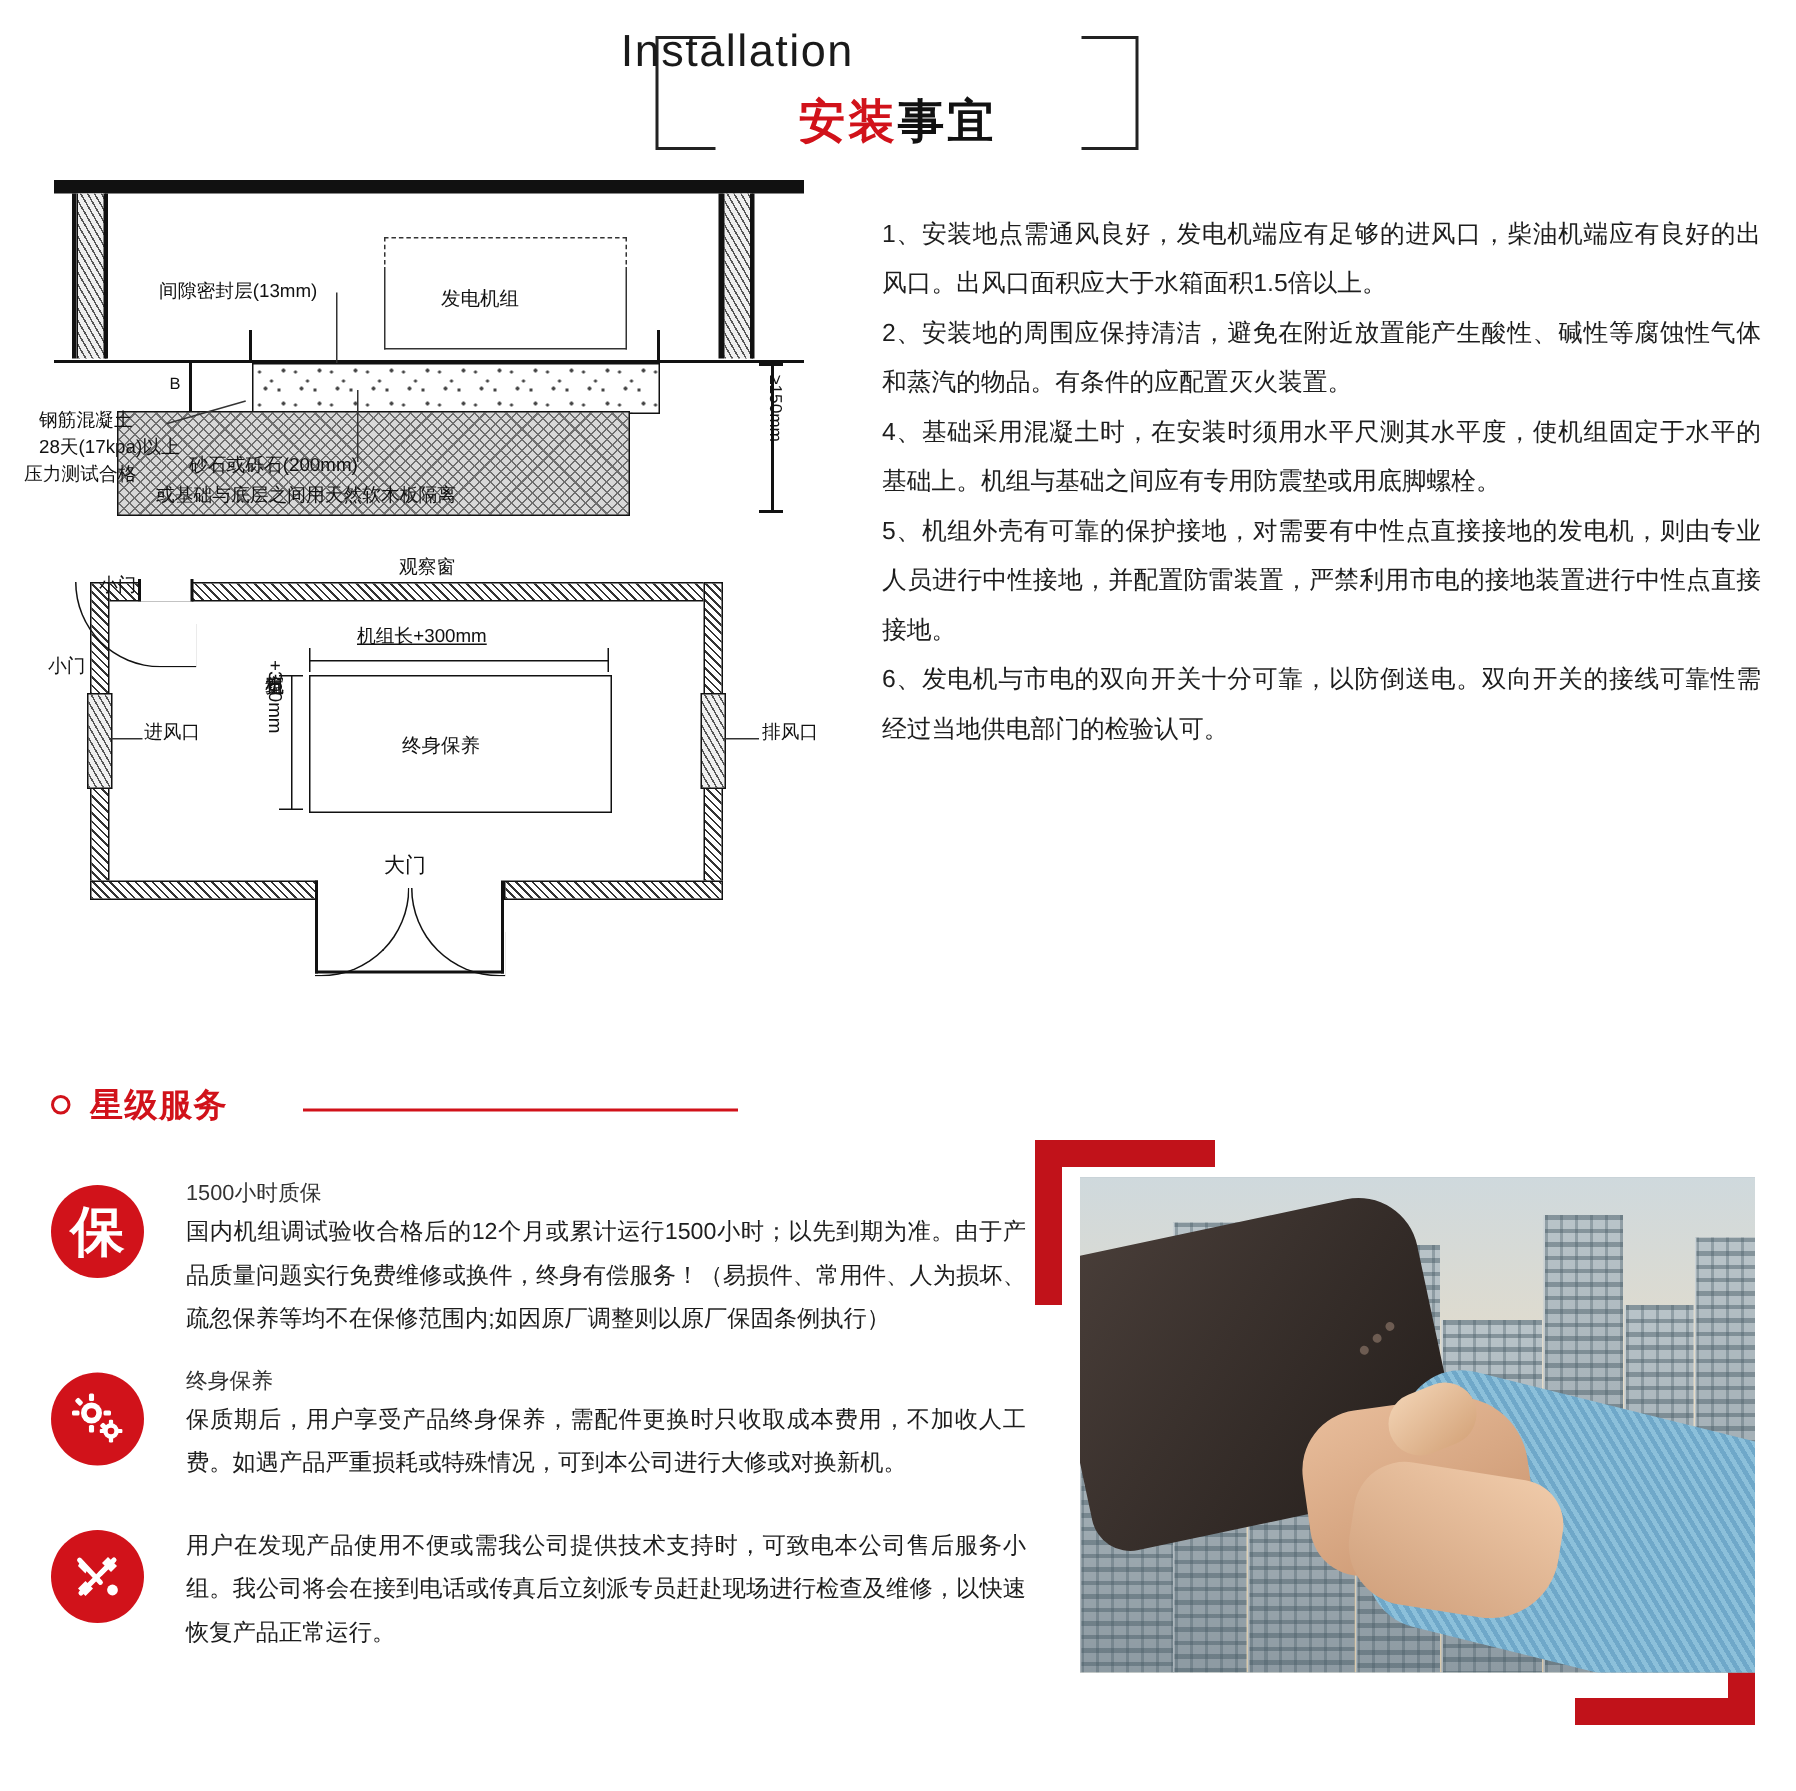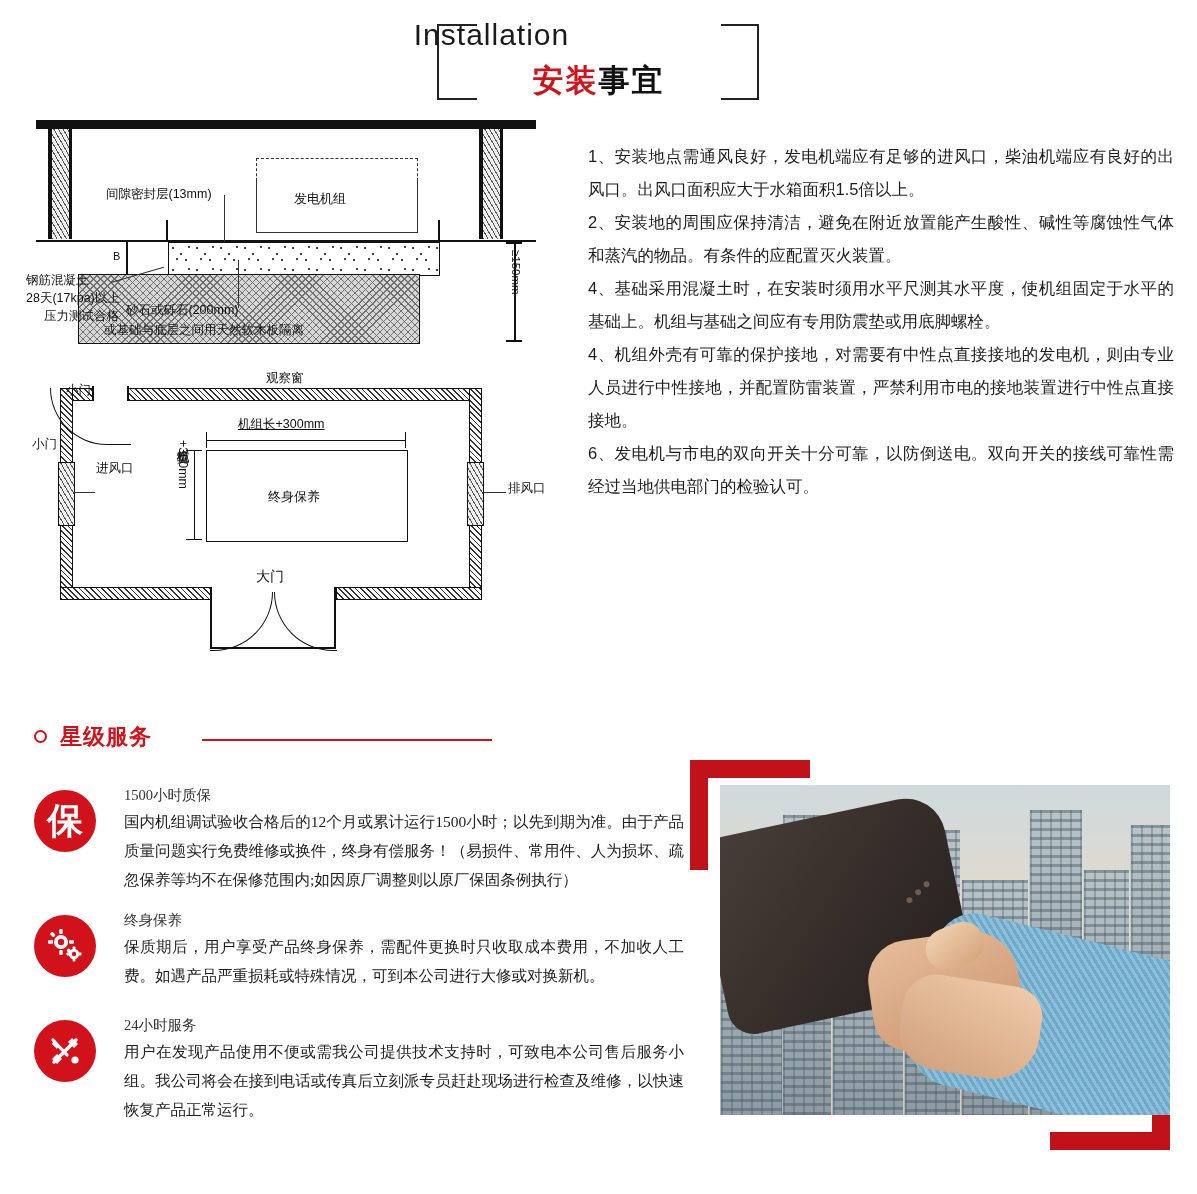--- a/index.html
+++ b/index.html
@@ -97,21 +97,21 @@
   .svc-rule{
     position:absolute;left:168px;top:17px;width:290px;height:2px;background:#d1121a;
   }
 
   .svc-item{position:absolute;left:34px;width:640px;}
   .svc-badge{
     position:absolute;left:0;top:0;width:62px;height:62px;border-radius:50%;
     background:#d1121a;color:#fff;display:flex;align-items:center;justify-content:center;
   }
   .svc-badge .chr{font-size:36px;font-weight:bold;line-height:1;}
-  .svc-txt{position:absolute;left:90px;top:-4px;width:560px;font-family:Liberation Serif, serif;}
+  .svc-txt{position:absolute;left:90px;top:-4px;width:560px;}
   .svc-h{font-size:14.5px;color:#333;margin-bottom:2px;}
   .svc-b{font-size:15.5px;line-height:29px;color:#1d1d1d;text-align:justify;}
 
   
   .photo-wrap{position:absolute;left:690px;top:760px;width:480px;height:400px;}
   .corner{position:absolute;background:#c1121a;}
   .photo{
     position:absolute;left:30px;top:25px;width:450px;height:330px;
     overflow:hidden;background:#8fa3ad;
   }
@@ -195,21 +195,21 @@
   <div class="ln" style="left:490px;top:220px;width:16px;height:1.5px;"></div>
   <div class="dwg-label" style="left:494px;top:130px;font-size:11.5px;writing-mode:vertical-rl;">≥150mm</div>
 
   <div class="ln" style="left:208px;top:75px;width:1.4px;height:47px;background:#333;"></div>
   <div class="dwg-label" style="left:90px;top:66px;">间隙密封层(13mm)</div>
 
   <div class="ln" style="left:62px;top:162px;width:1.4px;height:0px;"></div>
   <div class="ln" style="left:95px;top:162px;width:55px;height:1.4px;background:#333;transform:rotate(-16deg);transform-origin:left center;"></div>
   <div class="dwg-label" style="left:10px;top:152px;">钢筋混凝土</div>
   <div class="dwg-label" style="left:10px;top:170px;">28天(17kpa)以上</div>
-  <div class="dwg-label" style="left:28px;top:188px;text-align:center;">压力测试合格</div>
+  <div class="dwg-label" style="left:0;top:188px;text-align:center;">压力测试合格</div>
 
   <div class="ln" style="left:222px;top:140px;width:1.4px;height:48px;background:#333;"></div>
   <div class="dwg-label" style="left:110px;top:182px;">砂石或砾石(200mm)</div>
   <div class="dwg-label" style="left:88px;top:202px;">或基础与底层之间用天然软木板隔离</div>
 
   <div class="wallhatch" style="position:absolute;left:44px;top:268px;width:420px;height:11px;border:1.5px solid #111;"></div>
   <div class="wallhatch" style="position:absolute;left:44px;top:268px;width:11px;height:210px;border:1.5px solid #111;"></div>
   <div class="wallhatch" style="position:absolute;left:453px;top:268px;width:11px;height:210px;border:1.5px solid #111;"></div>
   <div class="wallhatch" style="position:absolute;left:44px;top:467px;width:150px;height:11px;border:1.5px solid #111;"></div>
   <div class="wallhatch" style="position:absolute;left:320px;top:467px;width:144px;height:11px;border:1.5px solid #111;"></div>
@@ -218,21 +218,21 @@
   <div class="ln" style="left:76px;top:266px;width:1.5px;height:15px;"></div>
   <div class="ln" style="left:111px;top:266px;width:1.5px;height:15px;"></div>
 
   <div style="position:absolute;left:34px;top:268px;width:80px;height:56px;border-left:1.5px solid #111;border-bottom:1.5px solid #111;border-radius:0 0 0 80px;"></div>
   <div class="dwg-label" style="left:50px;top:262px;">小门</div>
   <div class="dwg-label" style="left:16px;top:316px;">小门</div>
   <div class="dwg-label" style="left:250px;top:250px;">观察窗</div>
 
   <div class="colhatch" style="position:absolute;left:42px;top:342px;width:15px;height:62px;border:1.5px solid #111;"></div>
   <div class="ln" style="left:57px;top:372px;width:22px;height:1.4px;background:#333;"></div>
-  <div class="dwg-label" style="left:80px;top:340px;font-family:Liberation Serif, serif;">进风口</div>
+  <div class="dwg-label" style="left:80px;top:360px;font-family:Liberation Serif, serif;">进风口</div>
 
   <div class="colhatch" style="position:absolute;left:451px;top:342px;width:15px;height:62px;border:1.5px solid #111;"></div>
   <div class="ln" style="left:466px;top:372px;width:24px;height:1.4px;background:#333;"></div>
   <div class="dwg-label" style="left:492px;top:360px;">排风口</div>
 
   <div style="position:absolute;left:190px;top:330px;width:200px;height:90px;border:1.5px solid #111;background:#fff;"></div>
   <div class="dwg-label" style="left:252px;top:368px;font-size:13px;">终身保养</div>
 
   <div class="ln" style="left:190px;top:320px;width:200px;height:1.3px;"></div>
   <div class="ln" style="left:190px;top:312px;width:1.3px;height:16px;"></div>
@@ -249,21 +249,21 @@
   <div class="ln" style="left:318px;top:467px;width:2px;height:62px;"></div>
   <div class="ln" style="left:194px;top:527px;width:126px;height:1.5px;"></div>
   <div style="position:absolute;left:194px;top:472px;width:62px;height:58px;border-right:1.5px solid #111;border-bottom:1.5px solid #111;border-radius:0 0 62px 0;"></div>
   <div style="position:absolute;left:258px;top:472px;width:62px;height:58px;border-left:1.5px solid #111;border-bottom:1.5px solid #111;border-radius:0 0 0 62px;"></div>
 </div>
 
 <div class="textcol">
   <p>1、安装地点需通风良好，发电机端应有足够的进风口，柴油机端应有良好的出风口。出风口面积应大于水箱面积1.5倍以上。</p>
   <p>2、安装地的周围应保持清洁，避免在附近放置能产生酸性、碱性等腐蚀性气体和蒸汽的物品。有条件的应配置灭火装置。</p>
   <p>4、基础采用混凝土时，在安装时须用水平尺测其水平度，使机组固定于水平的基础上。机组与基础之间应有专用防震垫或用底脚螺栓。</p>
-  <p>4、机组外壳有可靠的保护接地，对需要有中性点直接接地的发电机，则由专业人员进行中性接地，并配置防雷装置，严禁利用市电的接地装置进行中性点直接接地。</p>
+  <p>5、机组外壳有可靠的保护接地，对需要有中性点直接接地的发电机，则由专业人员进行中性接地，并配置防雷装置，严禁利用市电的接地装置进行中性点直接接地。</p>
   <p>6、发电机与市电的双向开关十分可靠，以防倒送电。双向开关的接线可靠性需经过当地供电部门的检验认可。</p>
 </div>
 
 <div class="svc-title">
   <div class="svc-ring"></div>
   <div class="svc-title-text">星级服务</div>
   <div class="svc-rule"></div>
 </div>
 
 <div class="svc-item" style="top:790px;">
@@ -315,21 +315,20 @@
         <path d="M9 9 l5 5 -2 4 -5 -5 z"></path>
         <path d="M7 28 l5 -5 5 5 -5 5 z"></path>
         <circle cx="30" cy="29" r="3.6"></circle>
       </g>
       <g stroke="#ffffff" stroke-width="3.2" stroke-linecap="round">
         <path d="M8 9 L22 24"></path>
       </g>
     </svg>
   </div>
   <div class="svc-txt">
-    <div class="svc-h">24小时服务</div>
     <div class="svc-b">用户在发现产品使用不便或需我公司提供技术支持时，可致电本公司售后服务小组。我公司将会在接到电话或传真后立刻派专员赶赴现场进行检查及维修，以快速恢复产品正常运行。</div>
   </div>
 </div>
 
 <div class="photo-wrap">
   <div class="corner" style="left:0;top:0;width:120px;height:18px;"></div>
   <div class="corner" style="left:0;top:0;width:18px;height:110px;"></div>
   <div class="corner" style="right:0;bottom:10px;width:120px;height:18px;"></div>
   <div class="corner" style="right:0;bottom:10px;width:18px;height:110px;"></div>
 

